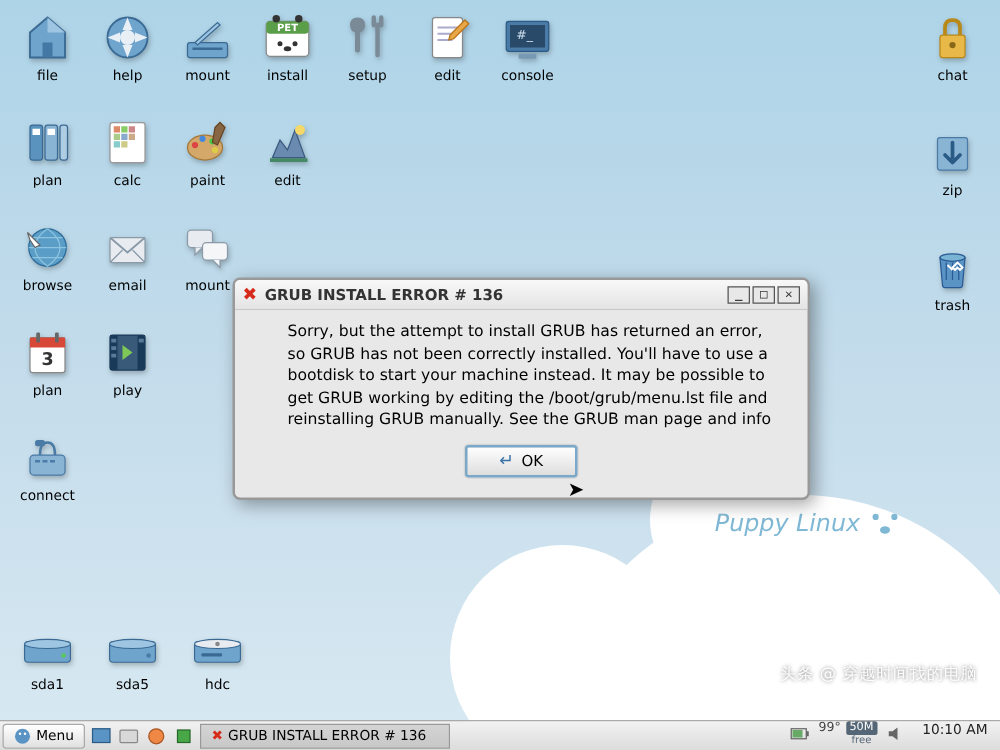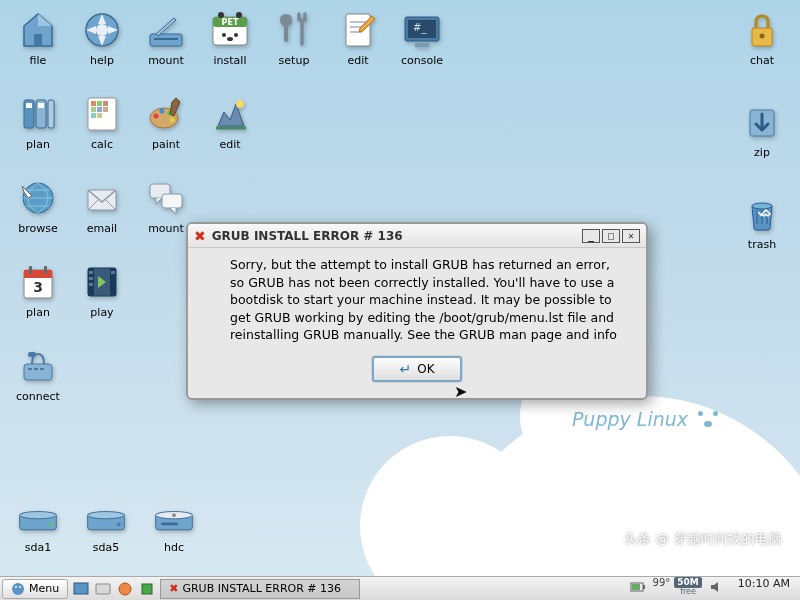--- a/index.html
+++ b/index.html
@@ -36,21 +36,21 @@
 .okbtn .ar { color: #3a73a8; font-size: 14px; }
 
 
 .taskbar { position: absolute; bottom: 0; left: 0; right: 0; height: 24px; background: linear-gradient(to bottom, #f2f2f2, #dcdcdc); border-top: 1px solid #aaa; display: flex; align-items: center; font-size: 11px; }
 .menu-btn { height: 20px; padding: 0 8px; margin: 0 2px; background: linear-gradient(to bottom, #fff, #e0e0e0); border: 1px solid #aaa; border-radius: 3px; display: flex; align-items: center; gap: 4px; cursor: pointer; }
 .tray-ic { width: 20px; height: 20px; display: flex; align-items: center; justify-content: center; margin: 0 1px; cursor: pointer; }
 .task-btn { height: 20px; padding: 0 8px; margin: 0 2px; background: linear-gradient(to bottom, #d4d4d4, #c8c8c8); border: 1px solid #999; display: flex; align-items: center; gap: 4px; cursor: pointer; min-width: 200px; }
 .task-btn .xred { color: #d62a1a; font-weight: bold; }
 .tray { margin-left: auto; display: flex; align-items: flex-start; height: 100%; padding: 0 4px; gap: 4px; }
 .tray-txt { font-size: 10px; color: #444; }
-.tray-box { background: #567; color: #fff; padding: 1px 3px; font-size: 9px; border-radius: 2px; font-weight: bold; }
+.tray-box { background: #567; color: #fff; padding: 1px 3px; font-size: 9px; border-radius: 2px; }
 .clock { font-size: 11px; color: #222; padding: 0 6px; }
 .watermark { position: absolute; right: 18px; bottom: 28px; font-size: 13px; color: rgba(255,255,255,0.95); text-shadow: 0 0 3px rgba(0,0,0,0.5); letter-spacing: 0.5px; }
 .cursor { position: absolute; left: 454px; top: 382px; font-size: 16px; color: #000; pointer-events: none; z-index: 999; }
 </style>
 </head>
 <body>
 
 <div class="desktop">
   <div class="cloud cloud1"></div>
   <div class="brand">

